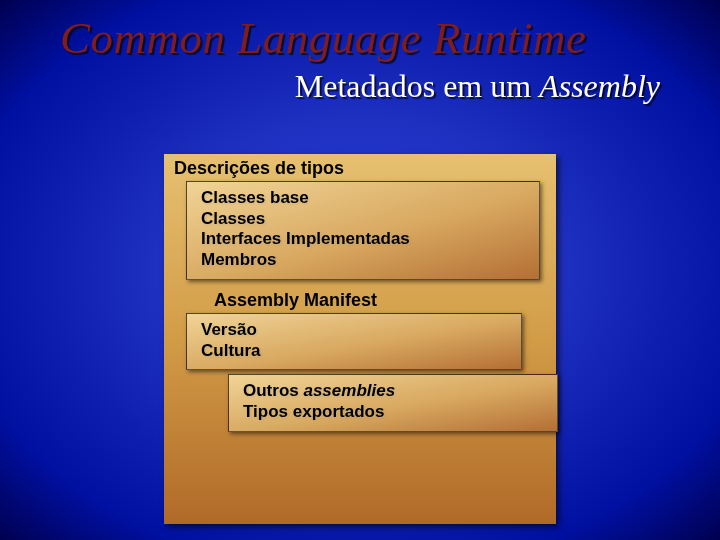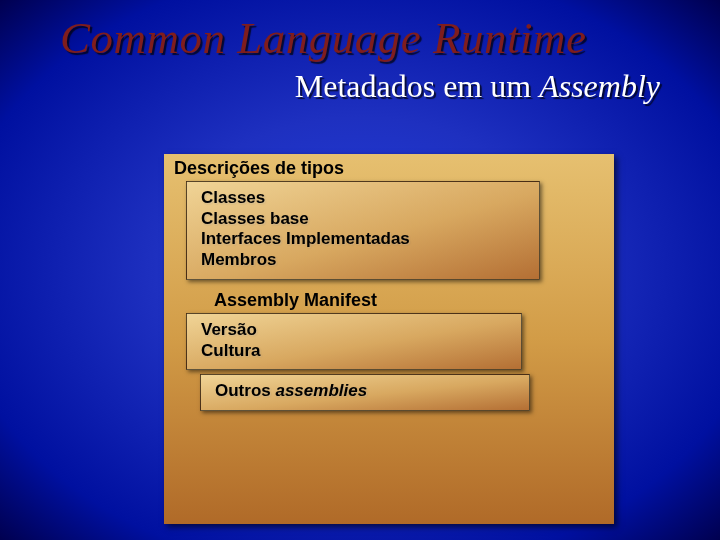--- a/index.html
+++ b/index.html
@@ -40,21 +40,21 @@
     font-style: normal;
   }
   .subtitle .em {
     font-style: italic;
   }
 
   .diagram {
     position: absolute;
     top: 154px;
     left: 164px;
-    width: 450px;
+    width: 392px;
     height: 370px;
     background: linear-gradient(to bottom, #e6c070 0%, #d29c47 50%, #b06a28 100%);
     box-shadow: 3px 3px 6px rgba(0,0,0,0.6);
     padding: 0;
   }
 
   .sect-label {
     font-family: Arial, sans-serif;
     font-weight: bold;
     font-size: 18px;
@@ -64,21 +64,21 @@
 
   .box {
     background: linear-gradient(to bottom right, #f0d496 0%, #d8a860 55%, #b46f34 100%);
     border: 1px solid rgba(0,0,0,0.6);
     box-shadow: 2px 2px 4px rgba(0,0,0,0.5);
     margin: 0 0 0 22px;
     padding: 6px 12px 8px 14px;
   }
   .box-a { width: 326px; }
   .box-b { width: 308px; }
-  .box-c { width: 302px; margin-left: 36px; margin-top: 4px; }
+  .box-c { width: 302px; margin-left: 64px; margin-top: 4px; }
 
   .item {
     font-family: Arial, sans-serif;
     font-weight: bold;
     font-size: 17px;
     color: #000;
     line-height: 1.22;
   }
   .item .em { font-style: italic; }
 
@@ -91,30 +91,31 @@
 <div class="title shadow">Common Language Runtime</div>
 
 <div class="subtitle shadow">
   <span>Metadados em um </span><span class="em">Assembly</span>
 </div>
 
 <div class="diagram diag-shadow">
 
   <div class="sect-label">Descrições de tipos</div>
   <div class="box box-a">
+    <div class="item">Classes base</div>
     <div class="item">Classes</div>
-    <div class="item">Classes base</div>
     <div class="item">Interfaces Implementadas</div>
     <div class="item">Membros</div>
   </div>
 
   <div class="sect-label" style="margin-top:6px;margin-left:40px;">Assembly Manifest</div>
   <div class="box box-b">
     <div class="item">Versão</div>
     <div class="item">Cultura</div>
   </div>
   <div class="box box-c">
     <div class="item">
       <span>Outros </span><span class="em">assemblies</span>
     </div>
+    <div class="item">Tipos exportados</div>
   </div>
 
 </div>
 
 </body></html>

